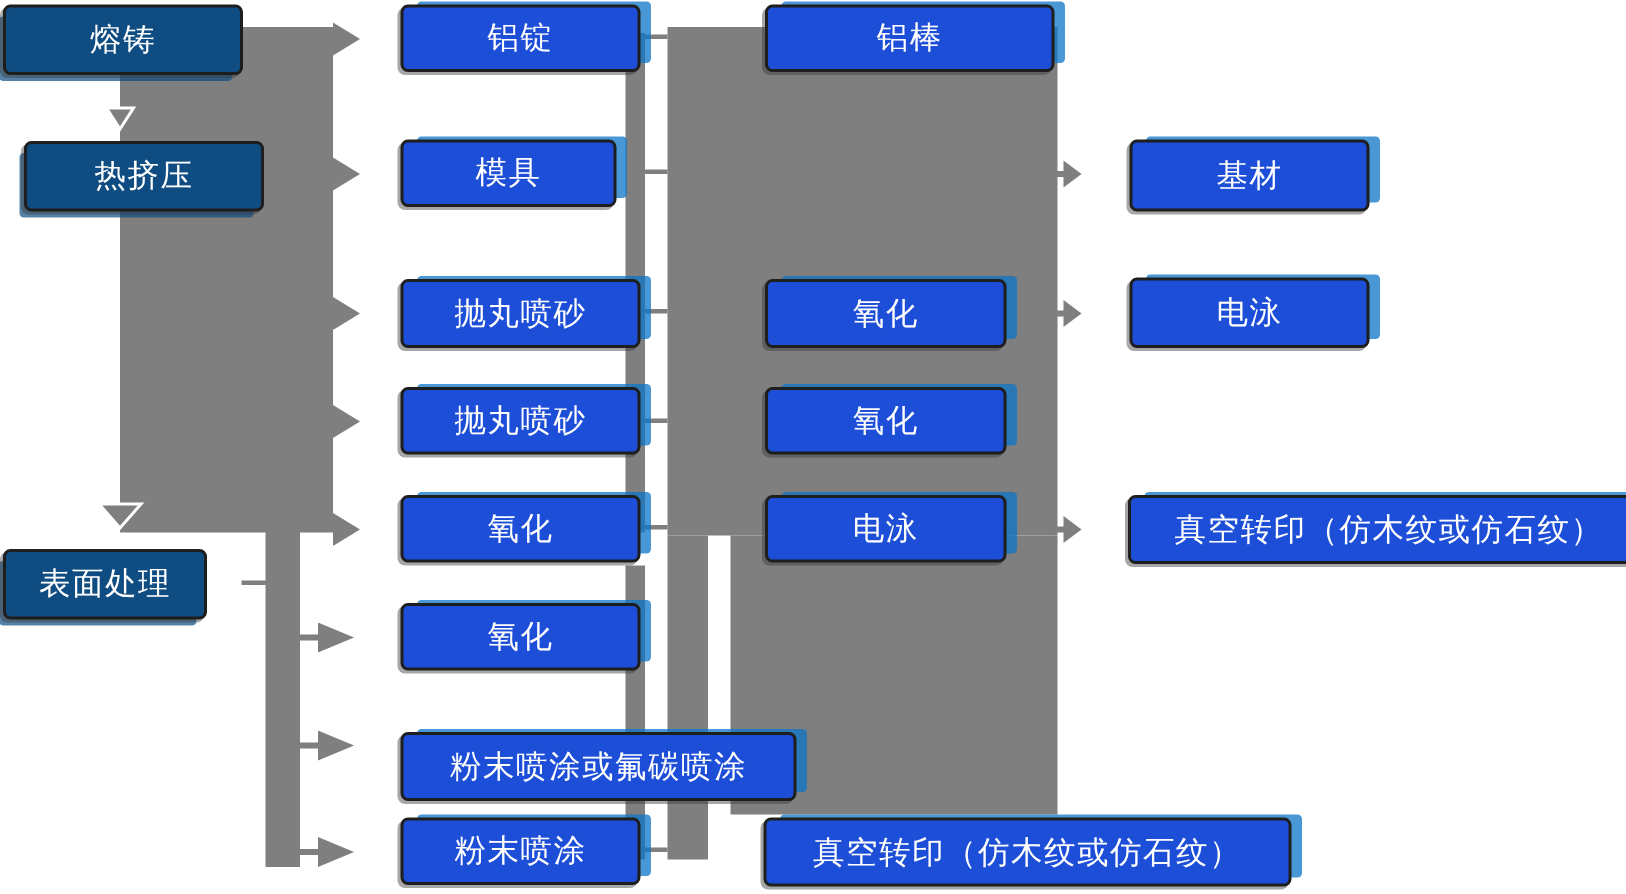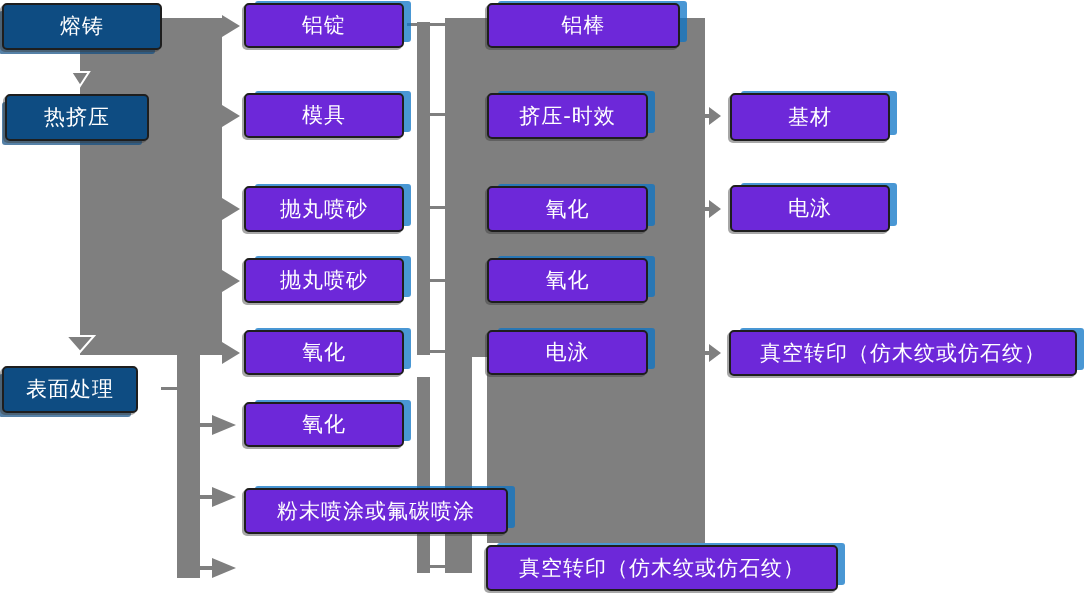--- a/index.html
+++ b/index.html
@@ -9,22 +9,23 @@
   }
   .connectors{position:absolute;left:0;top:0;z-index:0;}
   .node{
     position:absolute;z-index:2;box-sizing:border-box;
     display:flex;align-items:center;justify-content:center;
     color:#ffffff;font-size:21px;letter-spacing:1px;line-height:1;
     border:2px solid #1e1e1e;border-radius:5px;
     text-align:left;white-space:nowrap;
   }
   .node.light{
-    background:#6d28d9;
+    background:#1d4ed8;
     box-shadow:-2px 2px 0 rgba(60,60,60,.45), 9px -4px 0 -2px rgba(12,116,197,.75);
+    margin-left:23px;
   }
   .node.dark{
     background:#0E4C82;
     box-shadow:-2px 2px 0 rgba(60,60,60,.45), -5px 6px 0 -2px rgba(14,76,130,.7);
   }
 </style>
 </head>
 <body>
 
 <div class="stage">
@@ -69,33 +70,33 @@
       <rect x="703" y="114" width="8" height="4"></rect>
       <polygon points="709,107 709,125 721,116"></polygon>
       <rect x="703" y="207" width="8" height="4"></rect>
       <polygon points="709,200 709,218 721,209"></polygon>
       <rect x="703" y="351" width="8" height="4"></rect>
       <polygon points="709,344 709,362 721,353"></polygon>
     </g>
   </svg>
 
   <div class="node dark" style="left:2px;top:3px;width:160px;height:47px">熔铸</div>
-  <div class="node dark" style="left:5px;top:94px;width:144px;height:47px">热挤压</div>
+  <div class="node dark" style="left:16px;top:94px;width:160px;height:47px">热挤压</div>
   <div class="node dark" style="left:2px;top:366px;width:136px;height:47px">表面处理</div>
 
   <div class="node light" style="left:244px;top:3px;width:160px;height:45px">铝锭</div>
-  <div class="node light" style="left:244px;top:93px;width:160px;height:45px">模具</div>
+  <div class="node light" style="left:244px;top:93px;width:144px;height:45px">模具</div>
   <div class="node light" style="left:244px;top:186px;width:160px;height:46px">抛丸喷砂</div>
   <div class="node light" style="left:244px;top:258px;width:160px;height:45px">抛丸喷砂</div>
   <div class="node light" style="left:244px;top:330px;width:160px;height:45px">氧化</div>
   <div class="node light" style="left:244px;top:402px;width:160px;height:45px">氧化</div>
   <div class="node light" style="left:244px;top:488px;width:264px;height:46px">粉末喷涂或氟碳喷涂</div>
+  <div class="node light" style="left:244px;top:545px;width:160px;height:45px">粉末喷涂</div>
 
   <div class="node light" style="left:487px;top:3px;width:193px;height:45px">铝棒</div>
-  <div class="node light" style="left:487px;top:93px;width:161px;height:46px">挤压-时效</div>
   <div class="node light" style="left:487px;top:186px;width:161px;height:46px">氧化</div>
   <div class="node light" style="left:487px;top:258px;width:161px;height:45px">氧化</div>
   <div class="node light" style="left:487px;top:330px;width:161px;height:45px">电泳</div>
   <div class="node light" style="left:486px;top:545px;width:352px;height:46px">真空转印（仿木纹或仿石纹）</div>
 
   <div class="node light" style="left:730px;top:93px;width:160px;height:48px">基材</div>
   <div class="node light" style="left:730px;top:185px;width:160px;height:47px">电泳</div>
   <div class="node light" style="left:729px;top:330px;width:348px;height:46px">真空转印（仿木纹或仿石纹）</div>
 
 </div>

